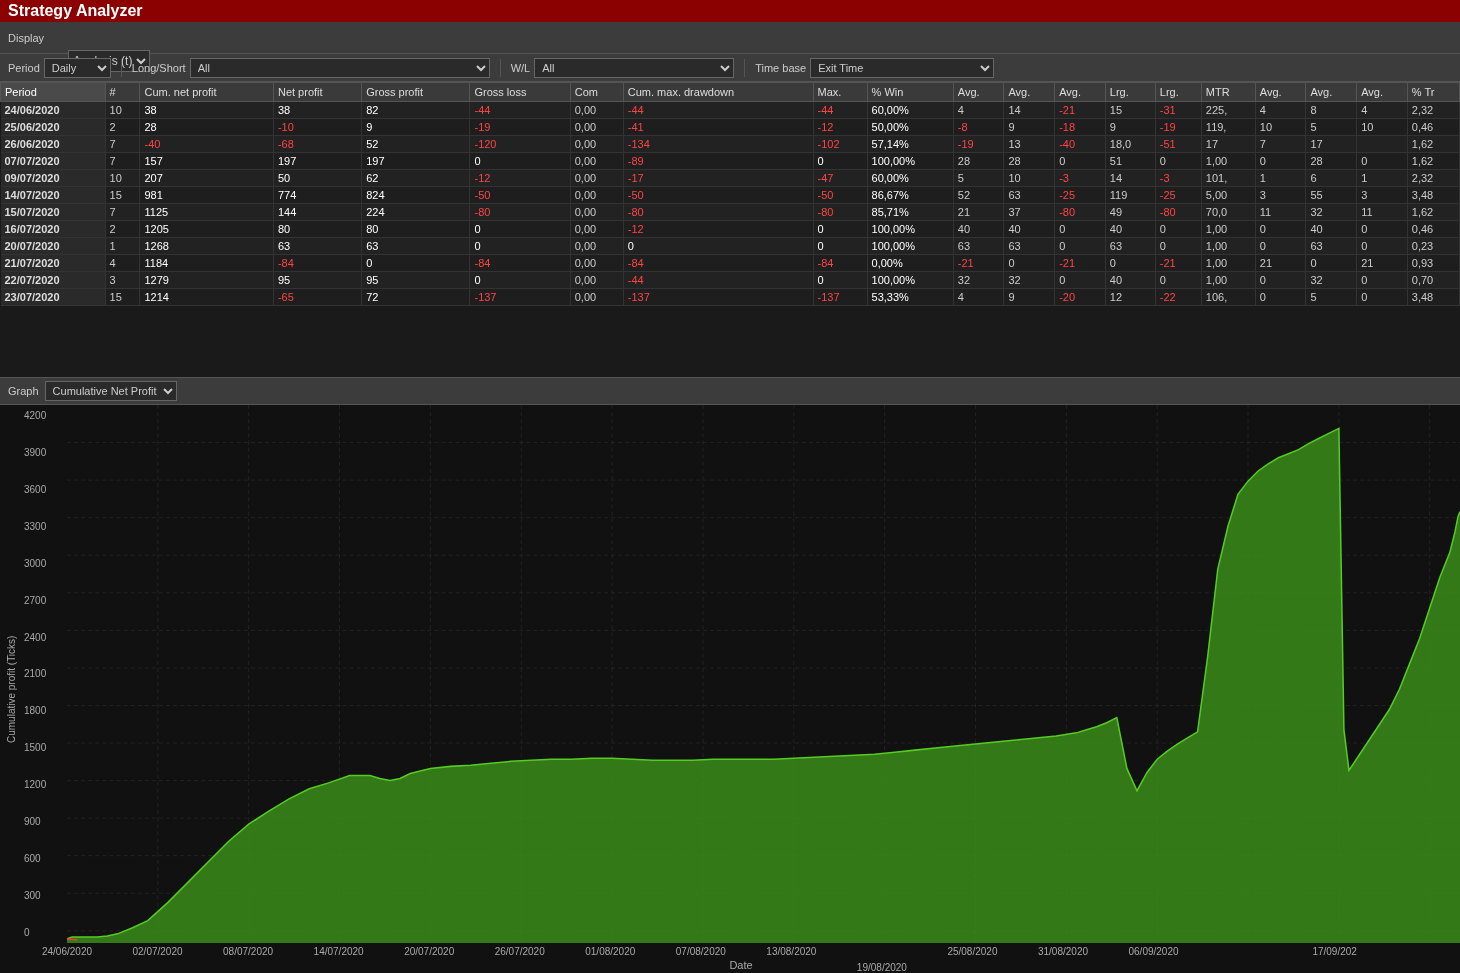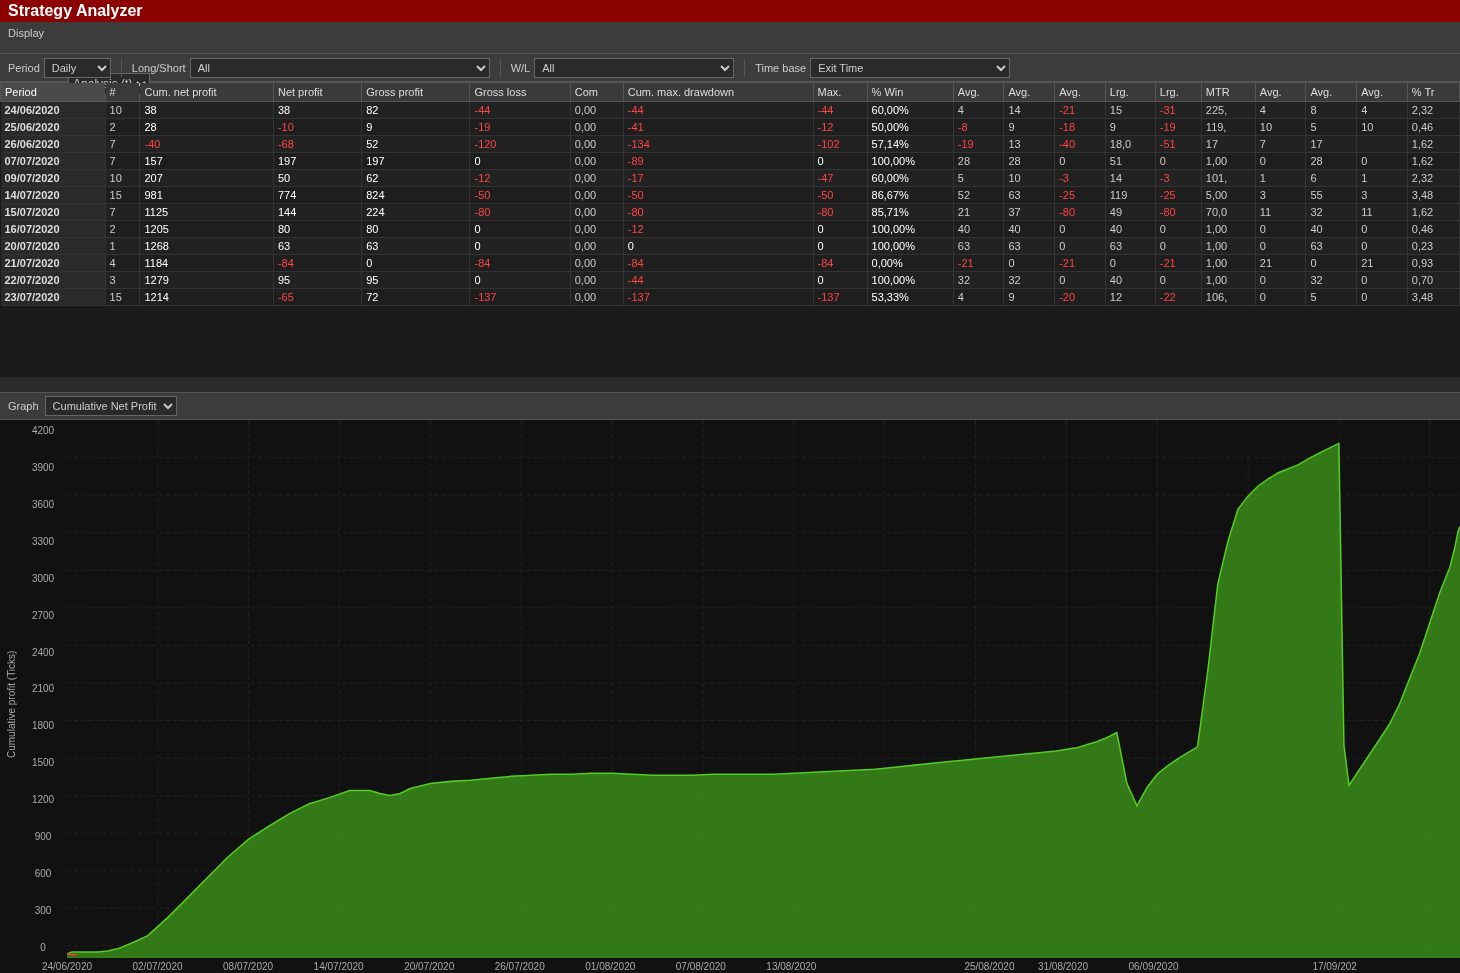--- a/index.html
+++ b/index.html
@@ -15,21 +15,21 @@
       height: 22px;
       display: flex;
       align-items: center;
     }
 
     
     #controls {
       background: #3c3c3c;
       padding: 5px 8px;
       display: flex;
-      align-items: flex-start;
+      align-items: center;
       gap: 24px;
       height: 32px;
       border-bottom: 1px solid #555;
     }
     #controls label { color: #ccc; font-size: 11px; }
     #controls select {
       background: #2a2a2a;
       color: #ccc;
       border: 1px solid #666;
       padding: 2px 0;
@@ -112,21 +112,20 @@
     
     #graph-header {
       background: #3c3c3c;
       padding: 4px 8px;
       display: flex;
       align-items: center;
       gap: 6px;
       height: 28px;
       border-top: 1px solid #555;
       border-bottom: 1px solid #555;
-      margin-top: 15px;
     }
     #graph-header label { color: #ccc; font-size: 11px; }
     #graph-header select {
       background: #2a2a2a;
       color: #ccc;
       border: 1px solid #666;
       padding: 1px 3px;
       font-size: 11px;
       height: 20px;
     }
@@ -166,21 +165,21 @@
       width: 45px;
       display: flex;
       flex-direction: column;
       justify-content: space-between;
       padding: 5px 2px;
       z-index: 5;
     }
     .y-label {
       font-size: 10px;
       color: #aaa;
-      text-align: center;
+      text-align: left;
       padding-right: 3px;
     }
 
     #grid-and-chart {
       position: absolute;
       left: 45px;
       right: 0;
       top: 0;
       bottom: 30px;
     }
@@ -256,21 +255,21 @@
     <label>W/L</label>
     <select style="width:200px">
       <option>All</option>
       <option>Win</option>
       <option>Loss</option>
     </select>
   </div>
   <div class="filter-sep"></div>
   <div class="filter-group">
     <label>Time base</label>
-    <select style="width:200px">
+    <select style="width:184px">
       <option>Exit Time</option>
       <option>Entry Time</option>
     </select>
   </div>
 </div>
 
 <div id="table-container">
   <table>
     <thead>
       <tr>
@@ -841,20 +840,20 @@
     <div class="x-label" style="left: 0%;">24/06/2020</div>
         <div class="x-label" style="left: 6.5%;">02/07/2020</div>
         <div class="x-label" style="left: 13%;">08/07/2020</div>
         <div class="x-label" style="left: 19.5%;">14/07/2020</div>
         <div class="x-label" style="left: 26%;">20/07/2020</div>
         <div class="x-label" style="left: 32.5%;">26/07/2020</div>
         <div class="x-label" style="left: 39%;">01/08/2020</div>
         <div class="x-label" style="left: 45.5%;">07/08/2020</div>
         <div class="x-label" style="left: 52%;">13/08/2020</div>
         <div class="x-label" style="left: 58.5%; margin-top: 16px;">19/08/2020</div>
-        <div class="x-label" style="left: 65%; margin-left: 17px;">25/08/2020</div>
+        <div class="x-label" style="left: 65%;">25/08/2020</div>
         <div class="x-label" style="left: 71.5%;">31/08/2020</div>
         <div class="x-label" style="left: 78%;">06/09/2020</div>
         <div class="x-label" style="left: 91%;">17/09/202</div>
       </div>
     <div id="x-axis-title">Date</div>
   </div>
 </div>
 
 </body></html>

